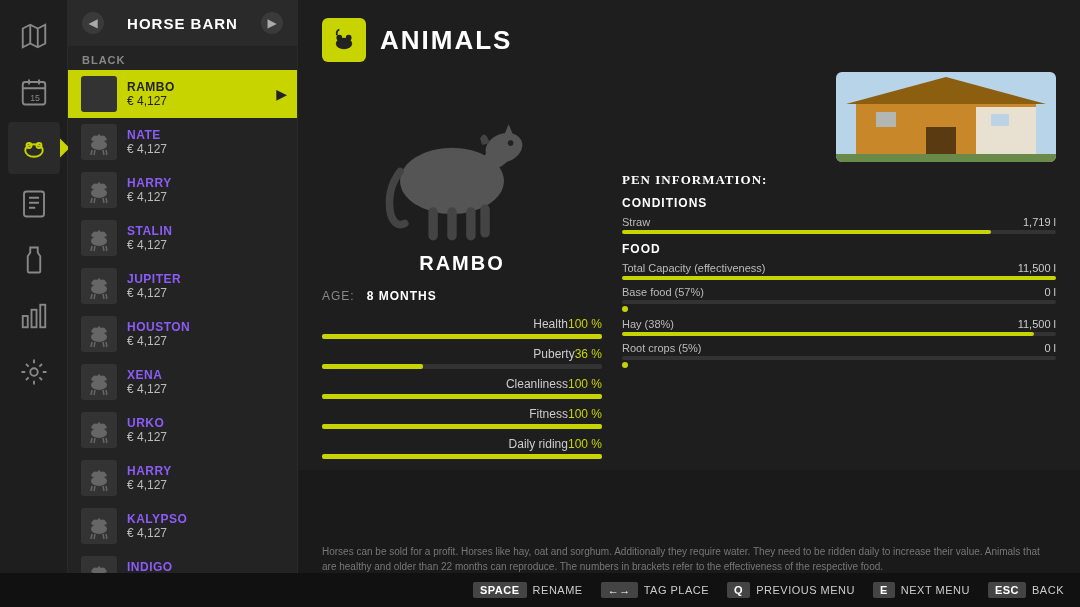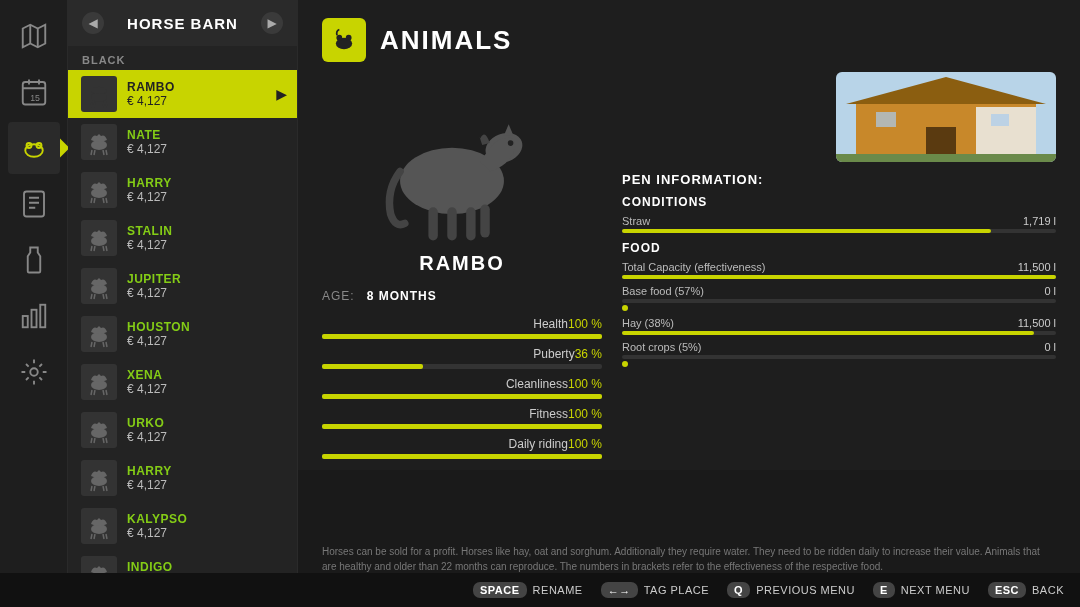--- a/index.html
+++ b/index.html
@@ -140,21 +140,21 @@
       width: 28px;
       height: 28px;
       fill: #777;
     }
     .animal-info {
       flex: 1;
     }
     .animal-name {
       font-size: 12px;
       font-weight: bold;
-      color: #84cc16;
+      color: #8b5cf6;
       letter-spacing: 0.5px;
     }
     .animal-price {
       font-size: 12px;
       color: #bbb;
     }
     .animal-arrow {
       color: #222;
       font-size: 14px;
     }
@@ -278,20 +278,21 @@
       flex: 1;
       padding-top: 0;
     }
 
     .pen-info-title {
       font-size: 13px;
       font-weight: bold;
       color: #fff;
       letter-spacing: 1px;
       margin-bottom: 8px;
+      font-family: Liberation Serif, serif;
     }
 
     .section-title {
       font-size: 12px;
       font-weight: bold;
       color: #fff;
       letter-spacing: 1px;
       margin-bottom: 6px;
       margin-top: 8px;
     }
@@ -357,21 +358,21 @@
     .bottom-action {
       display: flex;
       align-items: center;
       gap: 6px;
       font-size: 11px;
       letter-spacing: 0.5px;
       color: #ccc;
     }
     .bottom-key {
       background: #444;
-      border-radius: 7px;
+      border-radius: 2px;
       padding: 2px 7px;
       font-size: 11px;
       font-weight: bold;
       color: #fff;
     }
   </style>
 </head>
 <body>
 
 <div class="sidebar">

